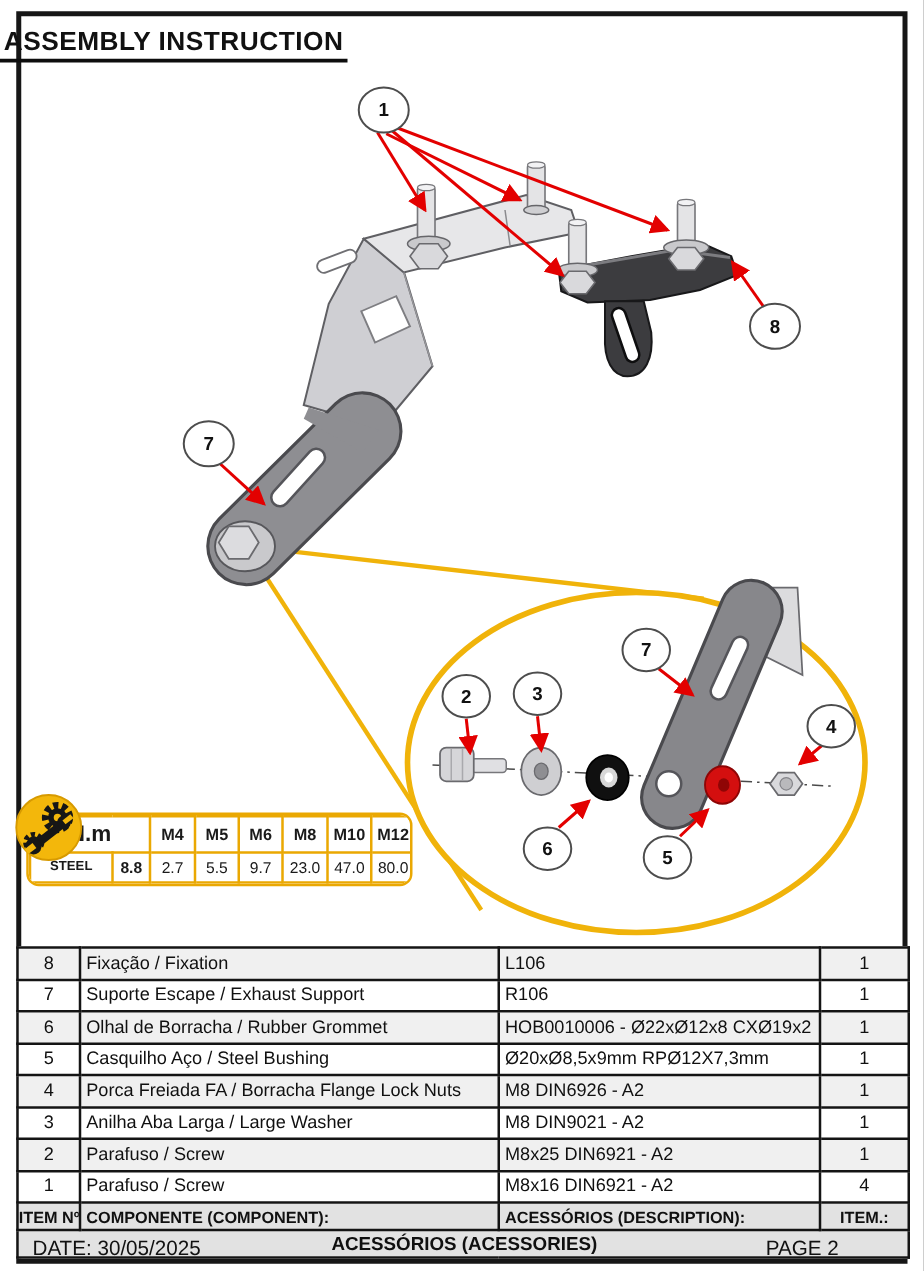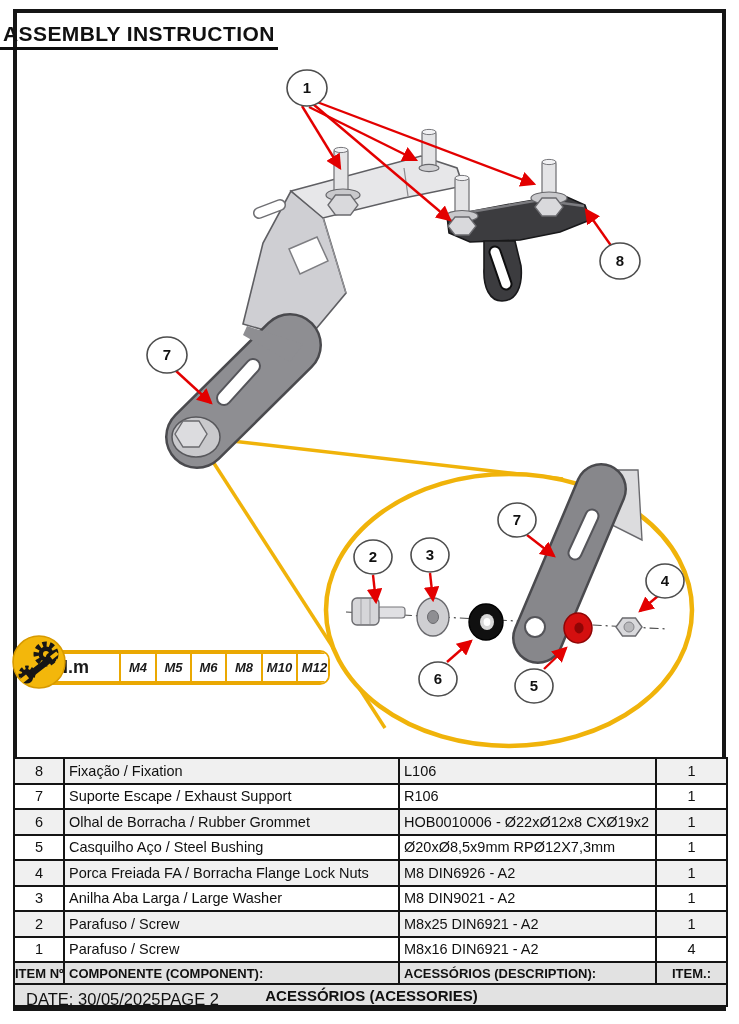--- a/index.html
+++ b/index.html
@@ -16,38 +16,38 @@
           text-anchor:middle;fill:#111;}
   .redline{stroke:#e30000;stroke-width:2.4;fill:none;}
 
   
   .torque-wrap{position:absolute;left:21px;top:650px;width:309px;background:#fff;
                border:2.5px solid #eaa802;border-radius:10px;overflow:hidden;box-sizing:border-box;}
   table.torque{border-collapse:collapse;width:100%;table-layout:fixed;}
   table.torque td,table.torque th{border:2px solid #eaa802;text-align:center;padding:0;
                font-family:"Liberation Sans",sans-serif;color:#1a1a1a;background:#fff;}
   .t-nm{font-size:18px;font-weight:bold;height:27px;}
-  .t-size{font-size:13px;font-weight:bold;font-style:italic;}
+  .t-size{font-size:13px;font-weight:bold;}
   .t-mat{font-size:10.5px;font-weight:bold;line-height:1.1;height:22px;}
   .t-grade{font-size:12.5px;font-weight:bold;}
   .t-val{font-size:12.5px;}
   .torque-icon{position:absolute;left:10px;top:633px;z-index:6;}
 
   
   table.parts{position:absolute;left:13px;top:757px;width:713px;border-collapse:collapse;
               table-layout:fixed;font-size:14.5px;color:#101010;background:#fff;}
   table.parts td{border:2px solid #141414;height:23.5px;padding:0 2px 0 4px;
                  overflow:hidden;white-space:nowrap;background:#fff;}
   table.parts tr.alt td{background:#f0f0f0;}
   table.parts td.c{text-align:center;padding:0;}
   table.parts tr.phead td{background:#e2e2e2;font-weight:bold;height:20px;font-size:13px;}
   table.parts tr.psect td{background:#e2e2e2;font-weight:bold;height:20px;font-size:15px;
                           text-align:center;margin-top:36px;}
   .footer{position:absolute;left:13px;top:988px;width:674px;height:23px;display:flex;
-          align-items:center;justify-content:flex-start;padding:0 16px 0 13px;
+          align-items:center;justify-content:space-between;padding:0 16px 0 13px;
           box-sizing:border-box;font-size:16.5px;}
 </style>
 </head>
 <body>
 
 <div class="page">
   <div class="frame"></div>
 
   <div class="title-wrap">
     <span class="title">ASSEMBLY INSTRUCTION</span>
@@ -238,20 +238,30 @@
       <tbody>
           <tr>
         <td class="t-nm" colspan="2">N.m</td>
         <td class="t-size">M4</td>
         <td class="t-size">M5</td>
         <td class="t-size">M6</td>
         <td class="t-size">M8</td>
         <td class="t-size">M10</td>
         <td class="t-size">M12</td>
       </tr>
+      <tr>
+        <td class="t-mat">STEEL</td>
+        <td class="t-grade">8.8</td>
+        <td class="t-val">2.7</td>
+        <td class="t-val">5.5</td>
+        <td class="t-val">9.7</td>
+        <td class="t-val">23.0</td>
+        <td class="t-val">47.0</td>
+        <td class="t-val">80.0</td>
+      </tr>
     </tbody>
       </table>
   </div>
 
   <svg class="torque-icon" width="58" height="58" viewBox="0 0 58 58">
     <circle cx="29" cy="29" r="26" fill="#f3b70b" stroke="#d79a00" stroke-width="1.5"></circle>
     <g>
       <circle cx="36" cy="21" r="9" fill="none" stroke="#161616" stroke-width="7" stroke-dasharray="3.8 2.7"></circle>
       <circle cx="36" cy="21" r="7.5" fill="#161616"></circle>
       <circle cx="36" cy="21" r="3" fill="#f3b70b"></circle>

